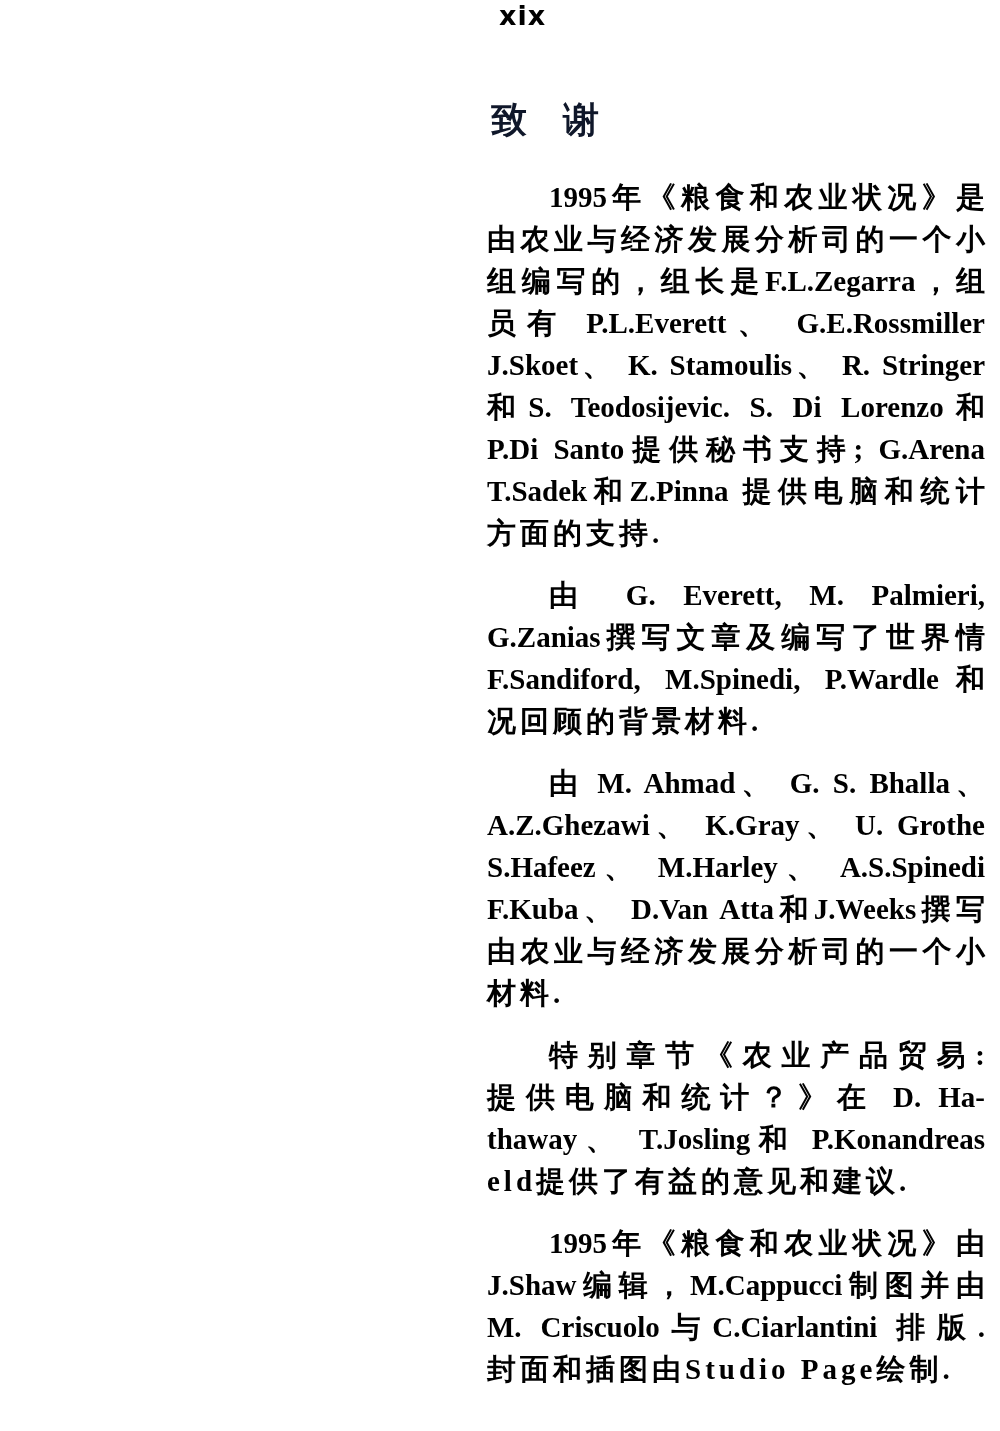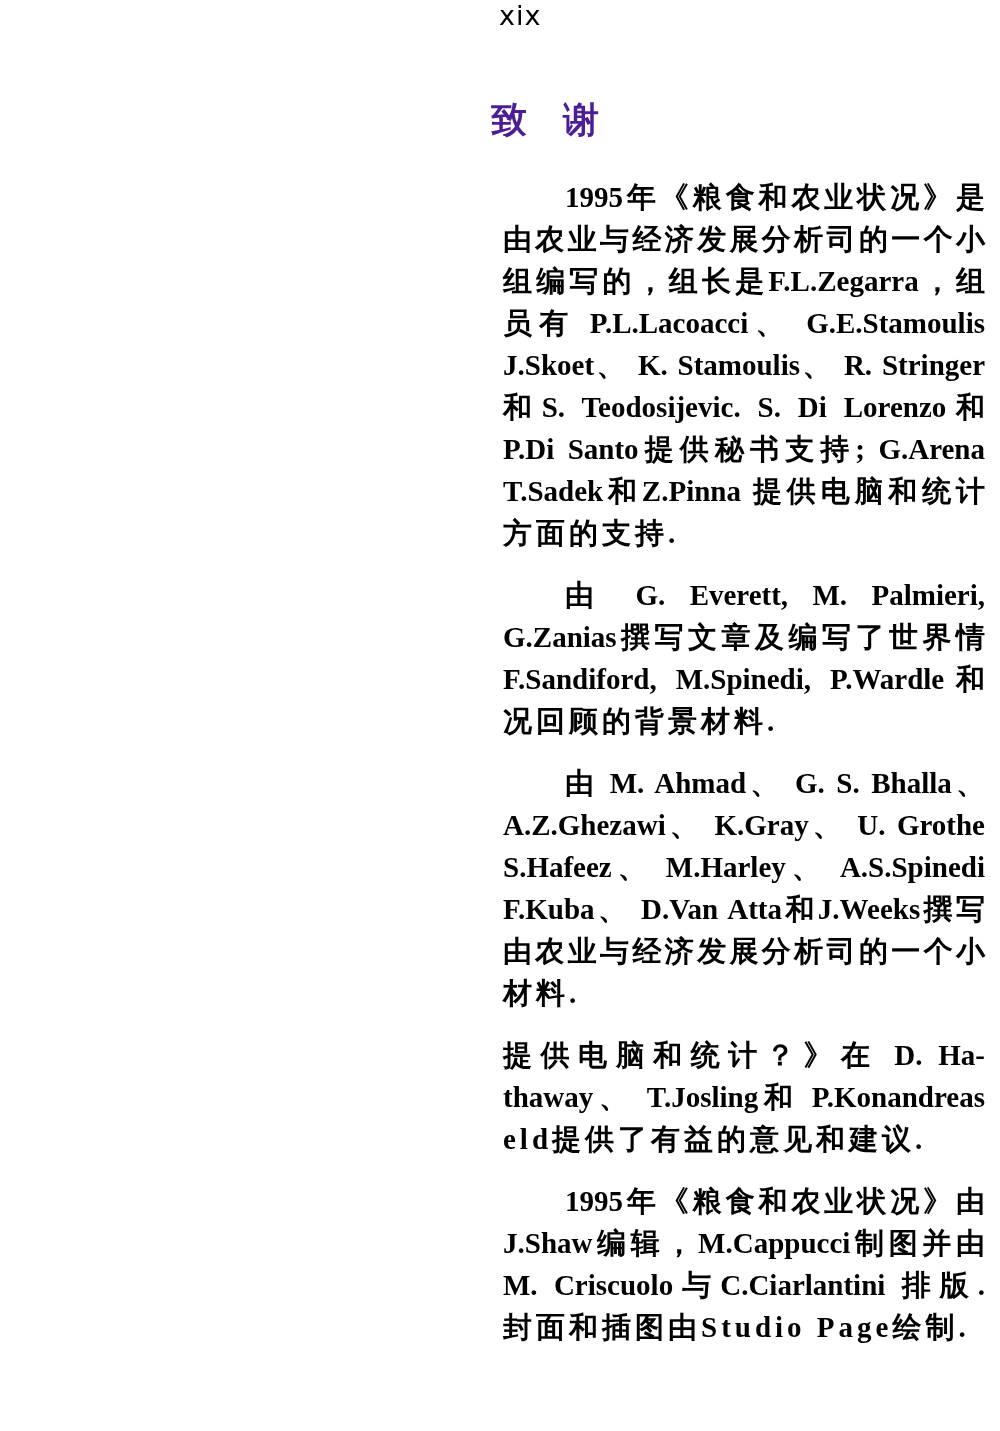--- a/index.html
+++ b/index.html
@@ -15,52 +15,51 @@
     color: #000000;
     overflow: hidden;
     font-family: "Liberation Serif", "DejaVu Serif", serif;
   }
   .page-number {
     position: absolute;
     top: 0px;
     left: 499px;
     font-family: "DejaVu Sans", "Liberation Sans", sans-serif;
     font-size: 27px;
-    font-weight: 400;
+    font-weight: 700;
     letter-spacing: 1px;
     color: #000000;
   }
   .doc-title {
     position: absolute;
     top: 99px;
     left: 491px;
     margin: 0;
     font-size: 36px;
     line-height: 42px;
     font-weight: 700;
-    color: #4c1d95;
+    color: #0f172a;
   }
   .body-text {
     position: absolute;
     top: 176px;
     left: 487px;
     width: 498px;
     font-size: 29px;
     line-height: 42px;
     font-weight: 700;
     color: #000000;
   }
   .para {
     margin: 0 0 20px 0;
   }
   .para .line {
     text-align: justify;
     text-align-last: justify;
     text-justify: inter-character;
-    margin-left: 16px;
   }
   .para .line.first {
     text-indent: 62px;
   }
   .para .line.last {
     text-align-last: left;
     letter-spacing: 4px;
   }
   
 </style>
@@ -71,21 +70,21 @@
 
   <div class="page-number">xix</div>
 
   <h1 class="doc-title">致　谢</h1>
 
   <div class="body-text">
     <div class="para">
         <div class="line first">1995年《粮食和农业状况》是</div>
         <div class="line">由农业与经济发展分析司的一个小</div>
         <div class="line">组编写的，组长是F.L.Zegarra，组</div>
-        <div class="line">员有 P.L.Lacoacci、 G.E.Stamoulis</div>
+        <div class="line">员有 P.L.Everett、 G.E.Rossmiller</div>
         <div class="line">J.Skoet、 K. Stamoulis、 R. Stringer</div>
         <div class="line">和S. Teodosijevic.  S. Di Lorenzo和</div>
         <div class="line">P.Di Santo提供秘书支持;  G.Arena</div>
         <div class="line">T.Sadek和Z.Pinna 提供电脑和统计</div>
         <div class="line last">方面的支持.</div>
       </div>
     <div class="para">
         <div class="line first">由 G. Everett,  M. Palmieri,</div>
         <div class="line">G.Zanias撰写文章及编写了世界情</div>
         <div class="line">F.Sandiford, M.Spinedi, P.Wardle和</div>
@@ -93,20 +92,21 @@
       </div>
     <div class="para">
         <div class="line first">由 M. Ahmad、 G. S. Bhalla、</div>
         <div class="line">A.Z.Ghezawi、 K.Gray、 U. Grothe</div>
         <div class="line">S.Hafeez、 M.Harley、 A.S.Spinedi</div>
         <div class="line">F.Kuba、 D.Van Atta和J.Weeks撰写</div>
         <div class="line">由农业与经济发展分析司的一个小</div>
         <div class="line last">材料.</div>
       </div>
     <div class="para">
+        <div class="line first">特别章节《农业产品贸易:</div>
         <div class="line">提供电脑和统计？》在 D. Ha-</div>
         <div class="line">thaway、 T.Josling和 P.Konandreas</div>
         <div class="line last">eld提供了有益的意见和建议.</div>
       </div>
     <div class="para">
         <div class="line first">1995年《粮食和农业状况》由</div>
         <div class="line">J.Shaw编辑，M.Cappucci制图并由</div>
         <div class="line">M. Criscuolo与C.Ciarlantini 排版.</div>
         <div class="line last">封面和插图由Studio Page绘制.</div>
       </div>

